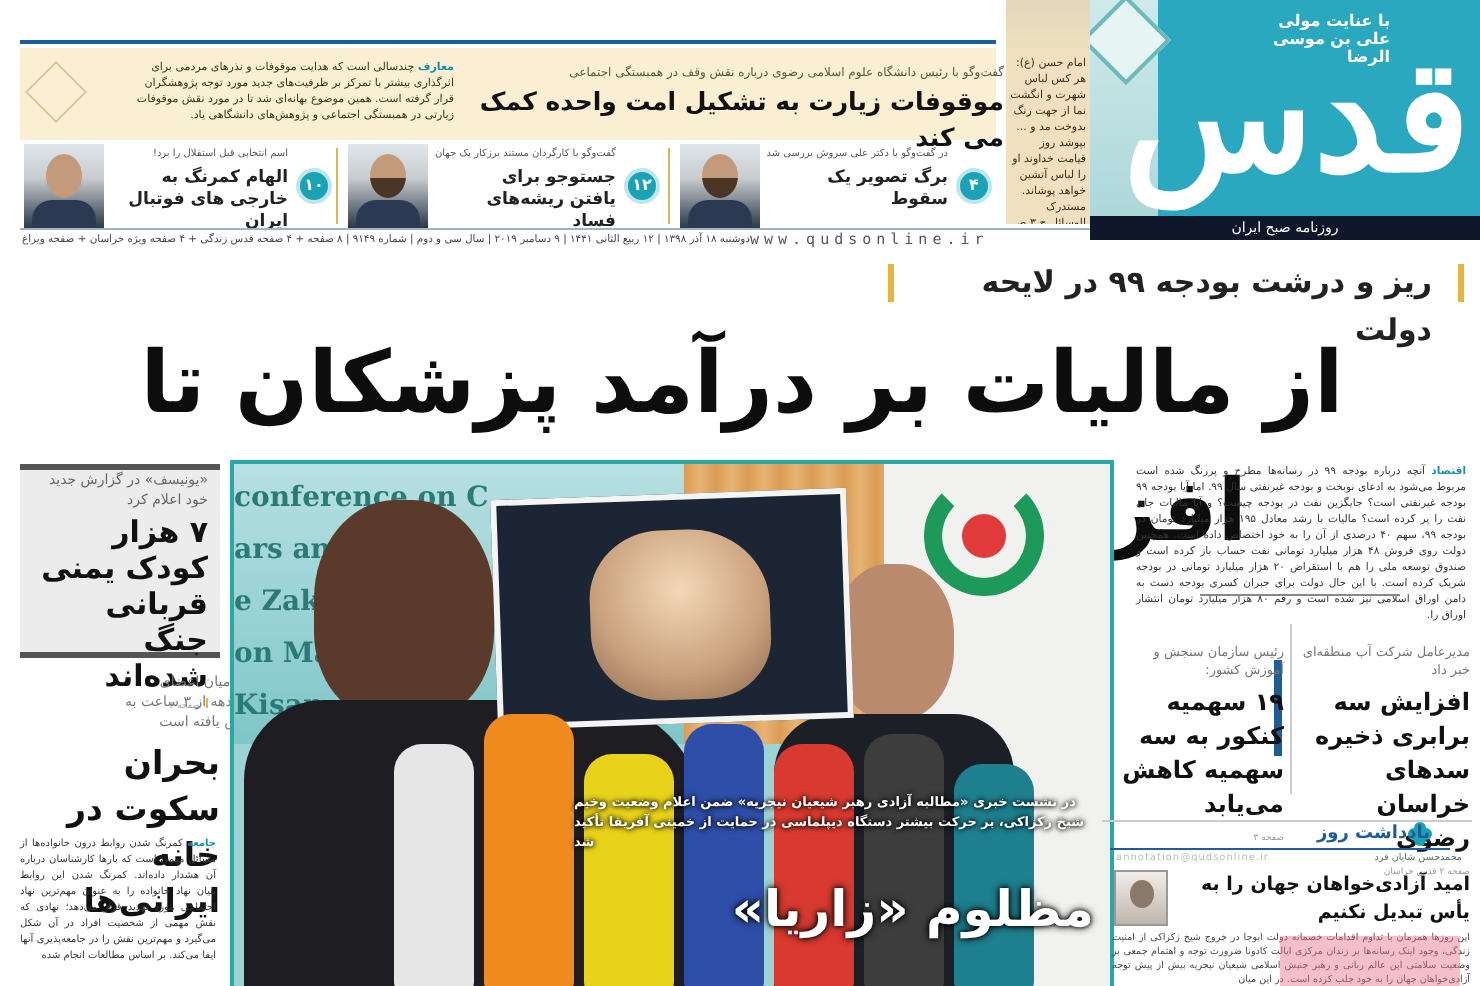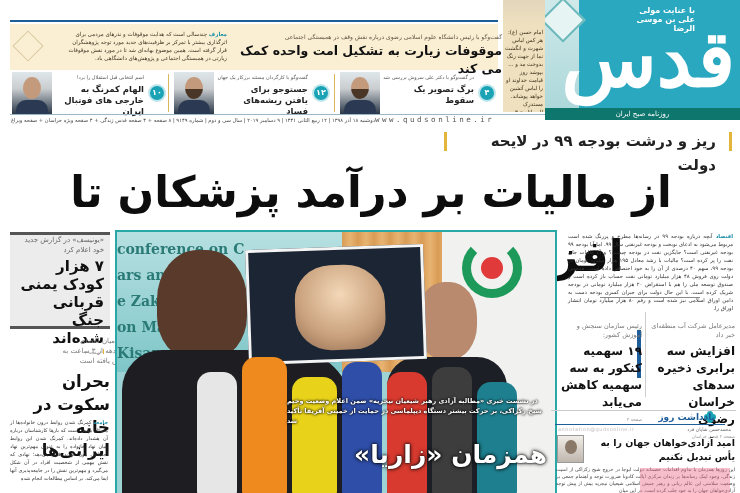--- a/index.html
+++ b/index.html
@@ -7,21 +7,21 @@
   body { position: relative; font-family: "DejaVu Sans", sans-serif; color: #1a1a1a; direction: rtl; }
 
   .abs { position: absolute; }
 
   
   .masthead { left: 545px; top: 0; width: 195px; height: 120px; background: #2aa8bf; overflow: hidden; }
   .masthead-ornament { left: 0; top: 0; width: 34px; height: 120px; background: linear-gradient(180deg,#cfe9ea,#a9d6d8); }
   .masthead-ornament::before { content: ""; position: absolute; left: 2px; top: 4px; width: 28px; height: 28px; border: 2px solid #6cb8bb; transform: rotate(45deg); background: #e6f4f4; }
   .logo { left: 40px; top: 10px; width: 150px; height: 98px; color: #ffffff; font-family: "DejaVu Serif", serif; font-size: 78px; font-weight: bold; line-height: 98px; text-align: center; letter-spacing: -6px; }
   .logo-sub { left: 80px; top: 6px; width: 70px; color: #ffffff; font-size: 8px; font-weight: bold; line-height: 9px; text-align: right; }
-  .tagline-bar { left: 0; top: 108px; width: 195px; height: 12px; background: #0f766e; color: #ffffff; font-size: 7px; line-height: 12px; text-align: center; }
+  .tagline-bar { left: 0; top: 108px; width: 195px; height: 12px; background: #0f172a; color: #ffffff; font-size: 7px; line-height: 12px; text-align: center; }
 
   
   .side-note { left: 503px; top: 26px; width: 42px; height: 86px; background: #efe1bf; font-size: 5.5px; line-height: 8px; color: #3b2f1a; padding: 2px 2px; text-align: right; overflow: hidden; }
   .side-ornament { left: 503px; top: 0; width: 42px; height: 26px; background: linear-gradient(180deg,#e2d6bb,#efe1bf); }
 
   
   .top-rule { left: 10px; top: 20px; width: 488px; height: 2px; background: #1d5d99; }
 
   
   .teaser { left: 10px; top: 24px; width: 488px; height: 46px; background: #fbefd3; }
@@ -206,21 +206,21 @@
   <div class="abs mics">
     <div class="mic" style="left:0;top:15px;width:40px;height:125px;background:#e6e6e6;"></div>
     <div class="mic" style="left:45px;top:0;width:45px;height:140px;background:#ef8a1f;"></div>
     <div class="mic" style="left:95px;top:20px;width:45px;height:120px;background:#e8d21a;"></div>
     <div class="mic" style="left:145px;top:5px;width:40px;height:135px;background:#2f4ea8;"></div>
     <div class="mic" style="left:190px;top:15px;width:40px;height:125px;background:#d83a2f;"></div>
     <div class="mic" style="left:235px;top:10px;width:40px;height:130px;background:#3d3d3d;"></div>
     <div class="mic" style="left:280px;top:25px;width:40px;height:115px;background:#1e7f8f;"></div>
   </div>
   <div class="abs caption-overlay">در نشست خبری «مطالبه آزادی رهبر شیعیان نیجریه» ضمن اعلام وضعیت وخیم شیخ زکزاکی، بر حرکت بیشتر دستگاه دیپلماسی در حمایت از خمینی آفریقا تأکید شد</div>
-  <div class="abs caption-title">همزمان «زاریا»</div>
+  <div class="abs caption-title">مظلوم «زاریا»</div>
 </div>
 
 <div class="abs budget-body">
   <span class="kicker">اقتصاد</span>
   <span>آنچه درباره بودجه ۹۹ در رسانه‌ها مطرح و پررنگ شده است مربوط می‌شود به ادعای نوبخت و بودجه غیرنفتی سال ۹۹. اما آیا بودجه ۹۹ بودجه غیرنفتی است؟ جایگزین نفت در بودجه چیست؟ و آیا مالیات جای نفت را پر کرده است؟ مالیات با رشد معادل ۱۹۵ هزار میلیارد تومان در بودجه ۹۹، سهم ۴۰ درصدی از آن را به خود اختصاص داده است. همچنین دولت روی فروش ۴۸ هزار میلیارد تومانی نفت حساب باز کرده است و صندوق توسعه ملی را هم با استقراض ۲۰ هزار میلیارد تومانی در بودجه شریک کرده است. با این حال دولت برای جبران کسری بودجه دست به دامن اوراق اسلامی نیز شده است و رقم ۸۰ هزار میلیارد تومان انتشار اوراق را.</span>
 </div>
 <div class="abs budget-rule"></div>
 
 <div class="abs story-a">
   <div class="story-sub">مدیرعامل شرکت آب منطقه‌ای خبر داد</div>

